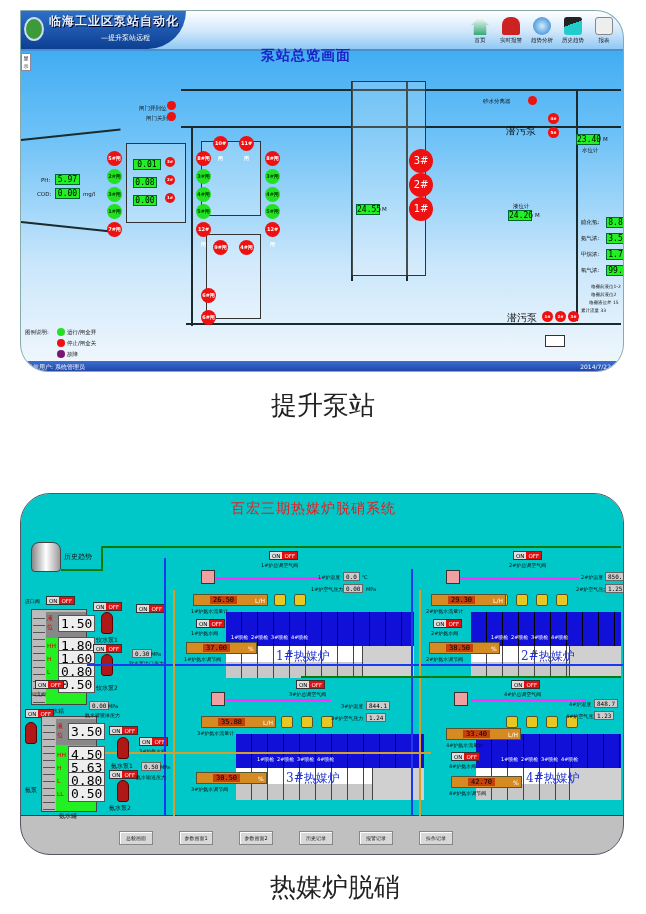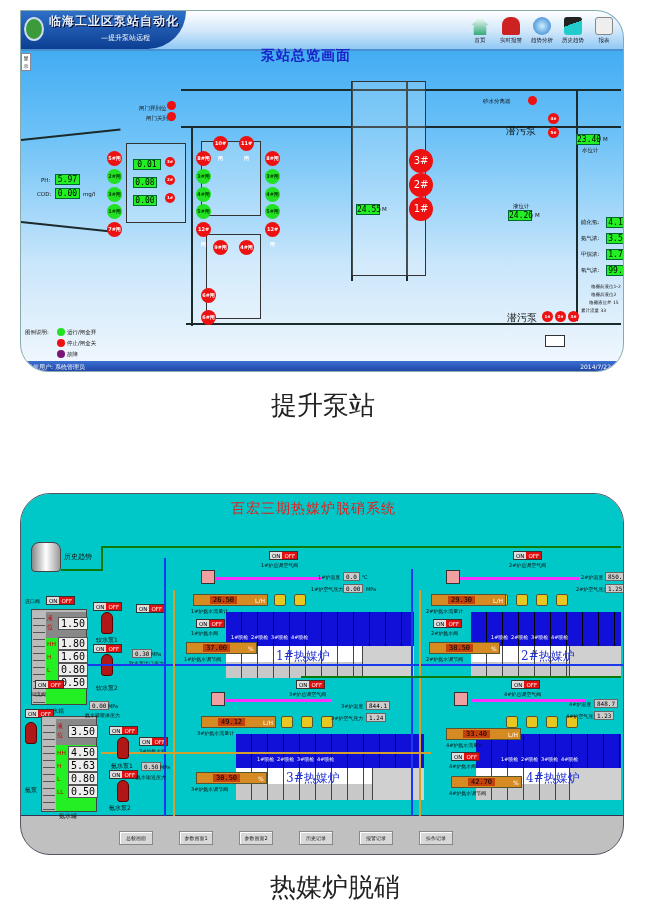--- a/index.html
+++ b/index.html
@@ -51,21 +51,21 @@
   .furnace .bot { position: absolute; left: 0; top: 50px; width: 100%; height: 16px; background: #c8c8c8; background-image: repeating-linear-gradient(90deg, #c8c8c8 0 15px, #444 15px 16px); }
   .furnace .hopper { position: absolute; right: 0; top: 34px; width: 52px; height: 32px; background: #d0d0d0; border-left: 1px solid #444; }
   .furnace .name { position: absolute; left: 50px; top: 36px; font-size: 12px; color: #2030d0; font-family: "DejaVu Serif", serif; }
   .injector { position: absolute; width: 12px; height: 12px; background: #e8c820; border: 1px solid #553; border-radius: 2px; }
   .tank { position: absolute; width: 56px; height: 96px; background: #b8b8b8; border: 1px solid #444; }
   .tank .top { position: absolute; left: 14px; top: 2px; width: 40px; height: 26px; background: #888; }
   .tank .grn { position: absolute; left: 14px; top: 28px; width: 40px; height: 66px; background: #22f022; }
   .tank .scale { position: absolute; left: 1px; top: 2px; width: 12px; height: 92px; background: repeating-linear-gradient(180deg,#bbb 0 6px,#555 6px 7px); }
   .tankrow { position: absolute; left: 16px; font-size: 6px; display: flex; gap: 2px; align-items: center; }
   .tankrow .k { color: #c00; width: 9px; }
-  .tankrow .v { background: #eee; border: 1px solid #555; padding: 0 2px; font-family: "DejaVu Sans Mono", monospace; font-size: 10px; }
+  .tankrow .v { background: #eee; border: 1px solid #555; padding: 0 2px; font-family: "DejaVu Sans Mono", monospace; font-size: 13px; }
   .pumpv { position: absolute; width: 12px; height: 22px; background: #b01818; border-radius: 6px 6px 3px 3px; border: 1px solid #500; }
   .btn { position: absolute; top: 337px; height: 14px; width: 34px; background: #d8d8d8; border: 1px solid #888; font-size: 5px; text-align: center; line-height: 12px; color: #222; cursor: pointer; box-shadow: inset 1px 1px #fff; }
 </style>
 </head>
 <body>
 
 <div id="p1" class="abs">
   <div class="abs hdr"></div>
   <div class="abs logo"></div>
   <div class="abs logo-circ"></div>
@@ -155,21 +155,21 @@
   <div class="val" style="left:335px;top:193px;width:24px;">24.55</div>
   <div class="lbl" style="left:361px;top:195px;">M</div>
   <div class="lbl" style="left:492px;top:192px;">液位计</div>
   <div class="val" style="left:487px;top:199px;width:24px;">24.26</div>
   <div class="lbl" style="left:514px;top:201px;">M</div>
   <div class="val" style="left:555px;top:123px;width:24px;">23.40</div>
   <div class="lbl" style="left:582px;top:125px;">M</div>
   <div class="lbl" style="left:561px;top:136px;">水位计</div>
 
   <div class="lbl" style="left:560px;top:208px;">硫化氢:</div>
-  <div class="val" style="left:585px;top:206px;width:19px;">4.1</div>
+  <div class="val" style="left:585px;top:206px;width:19px;">8.8</div>
   <div class="lbl" style="left:560px;top:224px;">氨气浓:</div>
   <div class="val" style="left:585px;top:222px;width:19px;">3.5</div>
   <div class="lbl" style="left:560px;top:240px;">甲烷浓:</div>
   <div class="val" style="left:585px;top:238px;width:19px;">1.7</div>
   <div class="lbl" style="left:560px;top:256px;">氧气浓:</div>
   <div class="val" style="left:585px;top:254px;width:19px;">99.</div>
   <div class="lbl" style="left:570px;top:273px;font-size:4.5px;">格栅前液位1-2</div>
   <div class="lbl" style="left:570px;top:281px;font-size:4.5px;">格栅后液位2</div>
   <div class="lbl" style="left:568px;top:289px;font-size:4.5px;">格栅液位差 15</div>
   <div class="lbl" style="left:560px;top:297px;font-size:4.5px;">累计流量 33</div>
@@ -337,21 +337,21 @@
   <div class="onoff" style="left:275px;top:186px;">
       <span class="on">ON</span>
       <span class="off">OFF</span>
     </div>
   <div class="sm" style="left:268px;top:197px;">3#炉总调空气阀</div>
   <div class="sm" style="left:320px;top:209px;">3#炉温度</div>
   <div class="grayval" style="left:345px;top:207px;">844.1</div>
   <div class="sm" style="left:310px;top:221px;">3#炉空气压力</div>
   <div class="grayval" style="left:345px;top:219px;">1.24</div>
   <div class="flow" style="left:180px;top:222px;">
-      <span class="n">49.12</span>
+      <span class="n">35.88</span>
       <span class="u">L/H</span>
     </div>
   <div class="sm" style="left:176px;top:236px;">3#炉氨水流量计</div>
   <div class="onoff" style="left:118px;top:243px;">
       <span class="on">ON</span>
       <span class="off">OFF</span>
     </div>
   <div class="sm" style="left:118px;top:254px;">3#炉氨水阀</div>
   <div class="flow" style="left:175px;top:278px;">
       <span class="n">30.50</span>

